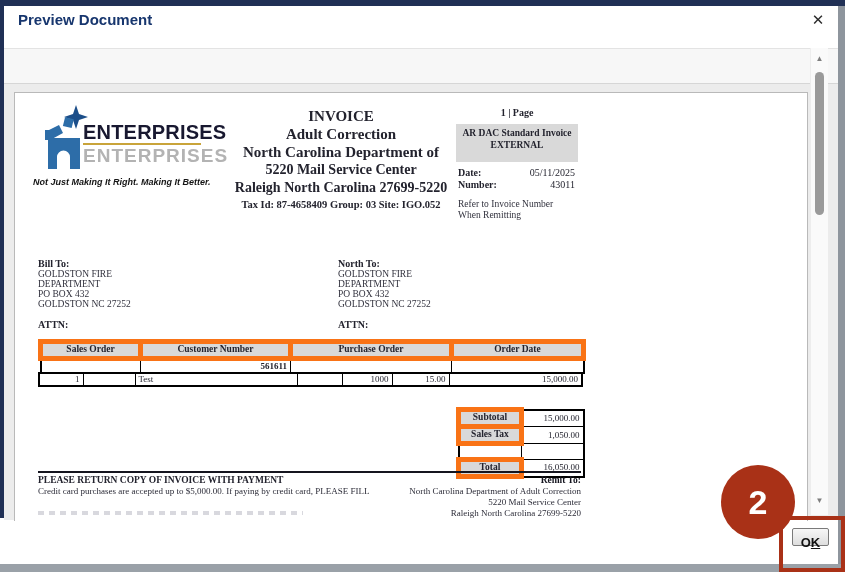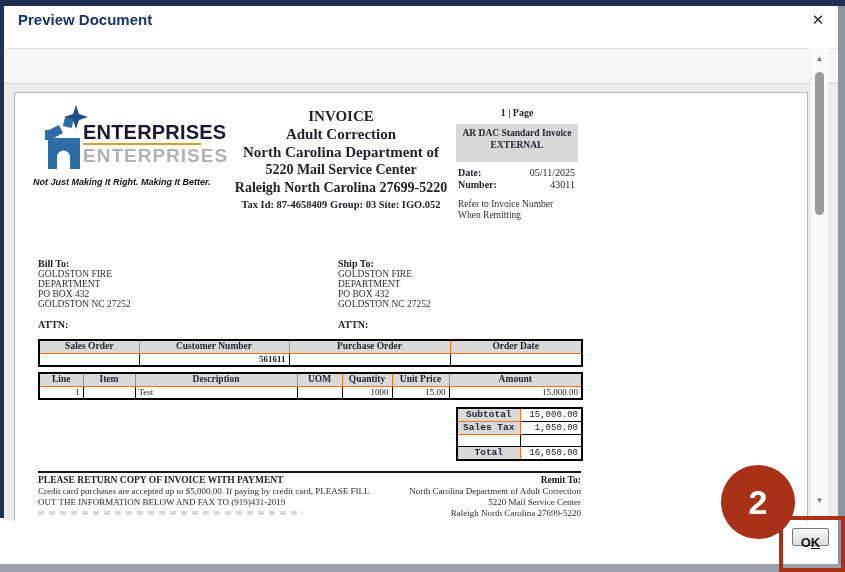--- a/index.html
+++ b/index.html
@@ -50,21 +50,21 @@
   .formbox{left:441px;top:31px;width:122px;height:38px;background:#d9d9d9;text-align:center;
            font-weight:bold;font-size:9.5px;padding-top:3px;box-sizing:border-box;line-height:12px;}
   .metarow{left:443px;width:117px;font-size:10px;}
   .metarow b{float:left;}
   .metarow span{float:right;}
   .refer{left:443px;font-size:9.5px;line-height:11px;color:#32323e;}
   .addr{width:170px;font-size:9.5px;line-height:10px;color:#32323e;}
   .addr b{font-size:10px;color:#23232e;}
   .attn{font-weight:bold;font-size:10px;}
   table.inv{border-collapse:collapse;border:2px solid #000;table-layout:fixed;}
-  table.inv th{background:#d9d9d9;border:1px solid #f97316;font-size:9.5px;font-weight:bold;
+  table.inv th{background:#d9d9d9;border:5px solid #f97316;font-size:9.5px;font-weight:bold;
                height:12px;padding:0 2px;line-height:1;}
   table.inv td{border:1px solid #000;font-size:9px;height:11px;padding:0 3px;line-height:1;}
   .tR{text-align:right;} .tC{text-align:right;font-weight:bold;} .tL{text-align:left;}
   .rule{left:23px;top:378px;width:543px;height:2px;background:#15151f;}
   .pay1{left:23px;top:382px;width:365px;font-weight:bold;font-size:9.5px;}
   .pay2{left:23px;top:393px;width:365px;font-size:9px;line-height:11px;color:#2c2c38;}
   .remit{left:380px;top:382px;width:186px;text-align:right;font-size:9px;line-height:11px;color:#2c2c38;}
   .remit b{font-size:9.5px;color:#15151f;}
   .sliver{left:23px;top:418px;width:265px;height:4px;opacity:.45;
           background:repeating-linear-gradient(90deg,#a9a9b6 0 6px,transparent 6px 11px);}
@@ -221,21 +221,21 @@
     <div class="abs addr" style="left:23px;top:166px;">
       <b>Bill To:</b>
       <div>GOLDSTON FIRE</div>
       <div>DEPARTMENT</div>
       <div>PO BOX 432</div>
       <div>GOLDSTON NC 27252</div>
     </div>
     <div class="abs attn" style="left:23px;top:226px;">ATTN:</div>
 
     <div class="abs addr" style="left:323px;top:166px;">
-      <b>Ship To:</b>
+      <b>North To:</b>
       <div>GOLDSTON FIRE</div>
       <div>DEPARTMENT</div>
       <div>PO BOX 432</div>
       <div>GOLDSTON NC 27252</div>
     </div>
     <div class="abs attn" style="left:323px;top:226px;">ATTN:</div>
 
     <table class="inv abs" style="left:23px;top:246px;width:543px;">
       <colgroup>
           <col style="width:100px">
@@ -263,42 +263,33 @@
       <colgroup>
           <col style="width:44px">
           <col style="width:52px">
           <col style="width:162px">
           <col style="width:45px">
           <col style="width:50px">
           <col style="width:57px">
           <col style="width:133px">
         </colgroup>
       <tbody>
-          <tr>
-        <th>Line</th>
-        <th>Item</th>
-        <th>Description</th>
-        <th>UOM</th>
-        <th>Quantity</th>
-        <th>Unit Price</th>
-        <th>Amount</th>
-      </tr>
       <tr>
         <td class="tR">1</td>
         <td></td>
         <td class="tL">Test</td>
         <td></td>
         <td class="tR">1000</td>
         <td class="tR">15.00</td>
         <td class="tR">15,000.00</td>
       </tr>
     </tbody>
       </table>
 
-    <table class="inv abs" style="left:441px;top:314px;width:125px;font-family:Liberation Mono, monospace;">
+    <table class="inv abs" style="left:441px;top:314px;width:125px;">
       <colgroup>
           <col style="width:63px">
           <col style="width:62px">
         </colgroup>
       <tbody>
           <tr>
         <th>Subtotal</th>
         <td class="tR">15,000.00</td>
       </tr>
       <tr>
@@ -313,21 +304,20 @@
         <th>Total</th>
         <td class="tR">16,050.00</td>
       </tr>
     </tbody>
       </table>
 
     <div class="abs rule"></div>
     <div class="abs pay1">PLEASE RETURN COPY OF INVOICE WITH PAYMENT</div>
     <div class="abs pay2">
       <div>Credit card purchases are accepted up to $5,000.00. If paying by credit card, PLEASE FILL</div>
-      <div>OUT THE INFORMATION BELOW AND FAX TO (919)431-2019</div>
     </div>
     <div class="abs remit">
       <b>Remit To:</b>
       <div>North Carolina Department of Adult Correction</div>
       <div>5220 Mail Service Center</div>
       <div>Raleigh North Carolina 27699-5220</div>
     </div>
     <div class="abs sliver"></div>
   </div>
 

